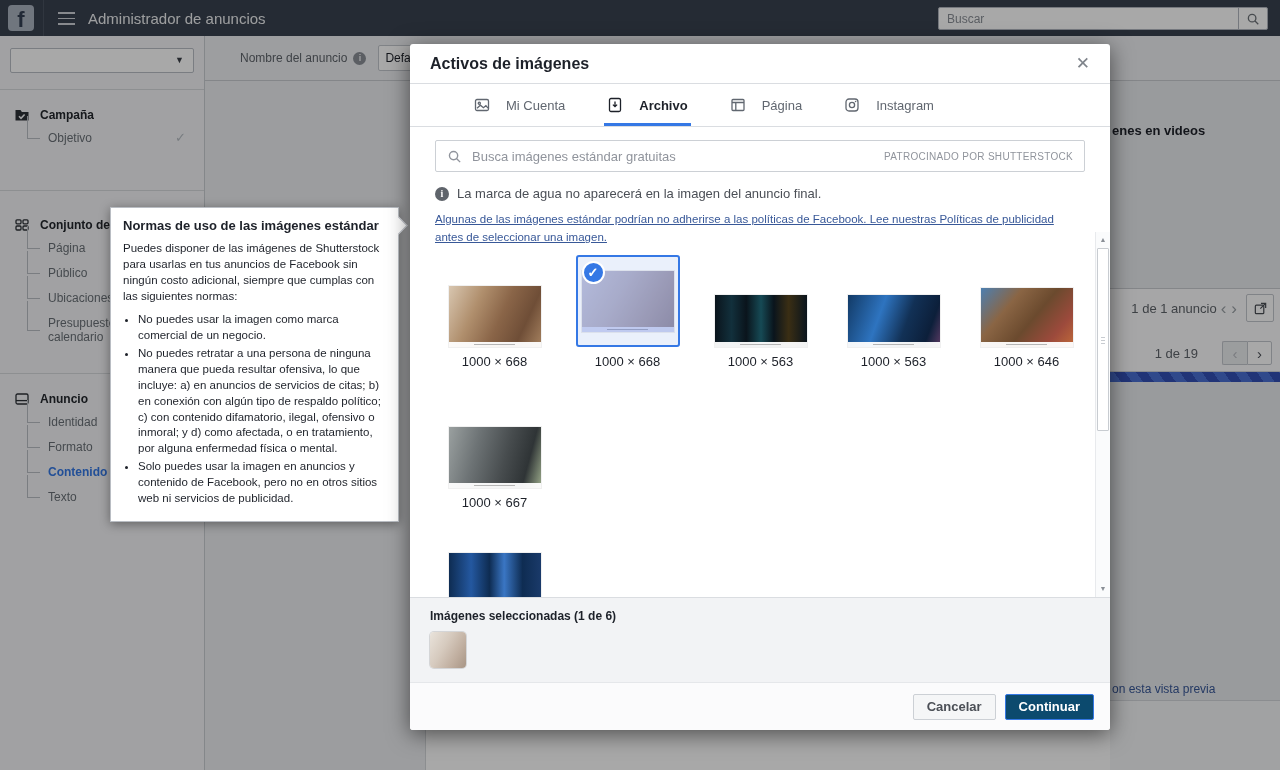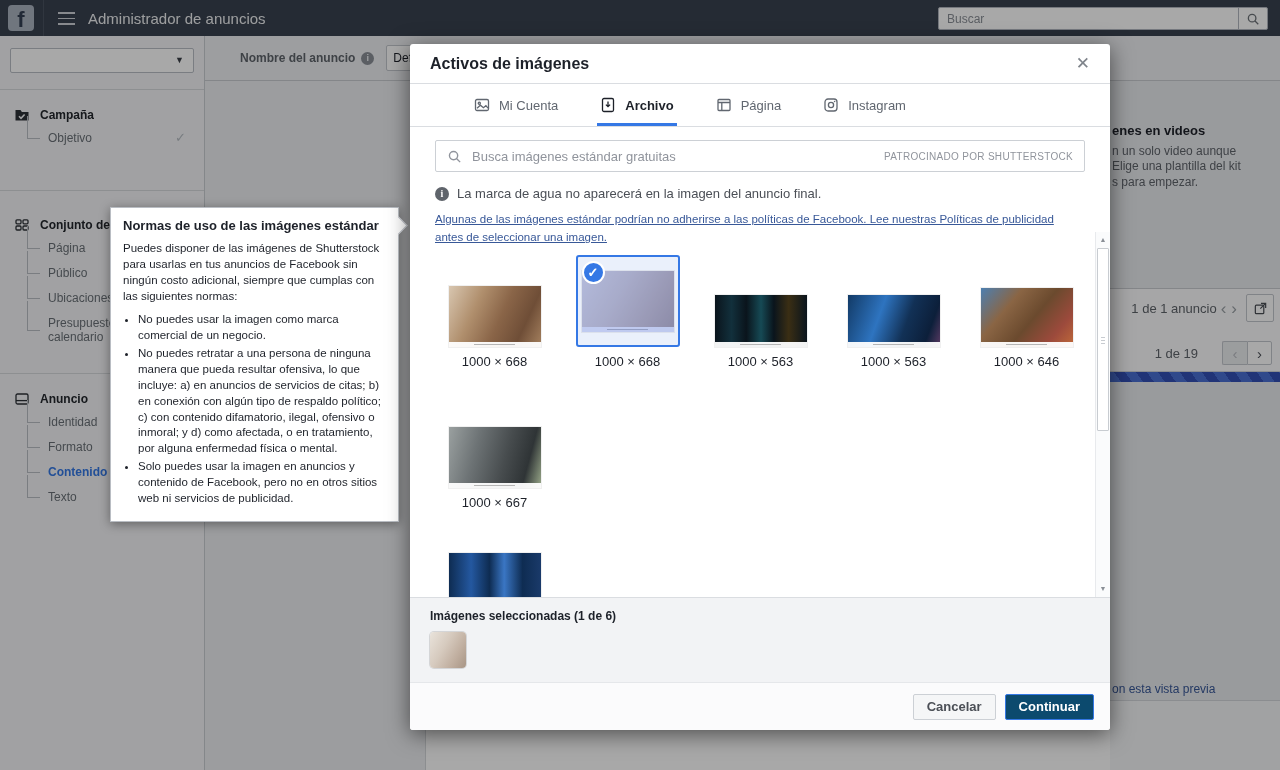--- a/index.html
+++ b/index.html
@@ -21,21 +21,21 @@
               border:1px solid #b2b7bf;border-radius:2px;display:flex;align-items:center;}
   .top-search input{flex:1;border:none;background:transparent;outline:none;font-size:12px;
                     padding:0 8px;color:#3a3f46;font-family:inherit;}
   .top-search input::placeholder{color:#8a8f97;}
   .top-search .sdiv{width:1px;align-self:stretch;background:#b2b7bf;}
   .top-search .sicon{width:26px;display:flex;align-items:center;justify-content:center;cursor:pointer;}
 
   
   .toolbar-row{position:absolute;left:205px;right:0;top:36px;height:45px;background:#eef0f3;
                border-bottom:1px solid #c8ccd1;display:flex;align-items:center;}
-  .adname-label{margin-left:35px;font-size:12px;font-weight:bold;color:#5f646b;}
+  .adname-label{margin-left:35px;font-size:12px;font-weight:normal;color:#5f646b;}
   .info-dot{width:13px;height:13px;border-radius:50%;background:#8a8f97;color:#eef0f3;font-size:9px;
             font-weight:bold;display:flex;align-items:center;justify-content:center;margin-left:6px;}
   .adname-input{margin-left:12px;width:70px;height:26px;background:#fff;border:1px solid #c3c7cd;
                 border-radius:2px;font-size:12px;padding:0 6px;color:#1d2129;font-family:inherit;}
   .subcol{position:absolute;left:205px;top:81px;width:220px;bottom:0;background:#edeff2;}
   .canvas{position:absolute;left:425px;top:81px;width:685px;bottom:0;background:#fff;border-left:1px solid #d5d8db;}
 
   
   .sidebar{position:absolute;left:0;top:36px;width:205px;bottom:0;background:#f4f5f7;
            border-right:1px solid #c9cdd2;}
@@ -92,21 +92,21 @@
   .tooltip li{font-size:11.5px;line-height:1.38;color:#1d2129;margin-bottom:2px;}
 
   
   .modal{position:absolute;left:410px;top:44px;width:700px;height:686px;background:#fff;border-radius:3px;
          box-shadow:0 4px 22px rgba(0,0,0,.55);z-index:30;display:flex;flex-direction:column;}
   .modal-header{height:40px;border-bottom:1px solid #dadde1;display:flex;align-items:center;
                 padding:0 20px;flex:none;}
   .modal-header h3{flex:1;margin:0;font-size:16px;color:#1d2129;}
   .close-x{font-size:17px;color:#7f848b;cursor:pointer;line-height:1;}
   .tabs{display:flex;height:43px;border-bottom:1px solid #dadde1;padding-left:64px;gap:42px;flex:none;}
-  .tab{display:flex;align-items:center;gap:9px;font-size:13px;color:#616770;position:relative;cursor:pointer;}
+  .tab{display:flex;align-items:center;gap:16px;font-size:13px;color:#616770;position:relative;cursor:pointer;}
   .tab.active{color:#1d2129;font-weight:bold;}
   .tab.active::after{content:"";position:absolute;left:-3px;right:-3px;bottom:0;height:3px;background:#3578e5;}
   .modal-body{position:relative;flex:1;overflow:hidden;}
   .search-row{margin:13px 25px 0;height:32px;border:1px solid #ccd0d5;border-radius:2px;
               display:flex;align-items:center;padding:0 11px;gap:8px;}
   .search-row input{flex:1;border:none;outline:none;font-size:13px;color:#1d2129;font-family:inherit;}
   .search-row input::placeholder{color:#90949c;}
   .sponsor{font-size:10px;color:#90949c;letter-spacing:.3px;white-space:nowrap;}
   .note-row{margin:14px 25px 0;display:flex;align-items:center;gap:8px;font-size:13px;color:#4b4f56;}
   .info-badge{width:14px;height:14px;border-radius:50%;background:#5f646b;color:#fff;flex:none;
@@ -203,25 +203,20 @@
   <div class="toolbar-row">
     <div class="adname-label">Nombre del anuncio</div>
     <div class="info-dot">i</div>
     <input class="adname-input" value="Default" style="">
   </div>
   <div class="subcol"></div>
   <div class="canvas"></div>
 
   <div class="rail">
     <div class="rail-head">enes en videos</div>
-    <div class="rail-body">
-      <div>n un solo video aunque</div>
-      <div>Elige una plantilla del kit</div>
-      <div>s para empezar.</div>
-    </div>
     <div class="rail-panel"></div>
     <div class="pager-row">
       <span>1 de 1 anuncio</span>
       <span class="chev">‹</span>
       <span class="chev">›</span>
       <span class="sq-btn">
         <svg width="15" height="15" viewBox="0 0 16 16" fill="none">
             <rect x="2.5" y="4.5" width="9" height="9" rx="1" stroke="#4b4f56" stroke-width="1.3"></rect>
             <path d="M8.5 2.5h5v5M13.2 2.8L7.8 8.2" stroke="#4b4f56" stroke-width="1.3"></path>
           </svg>

